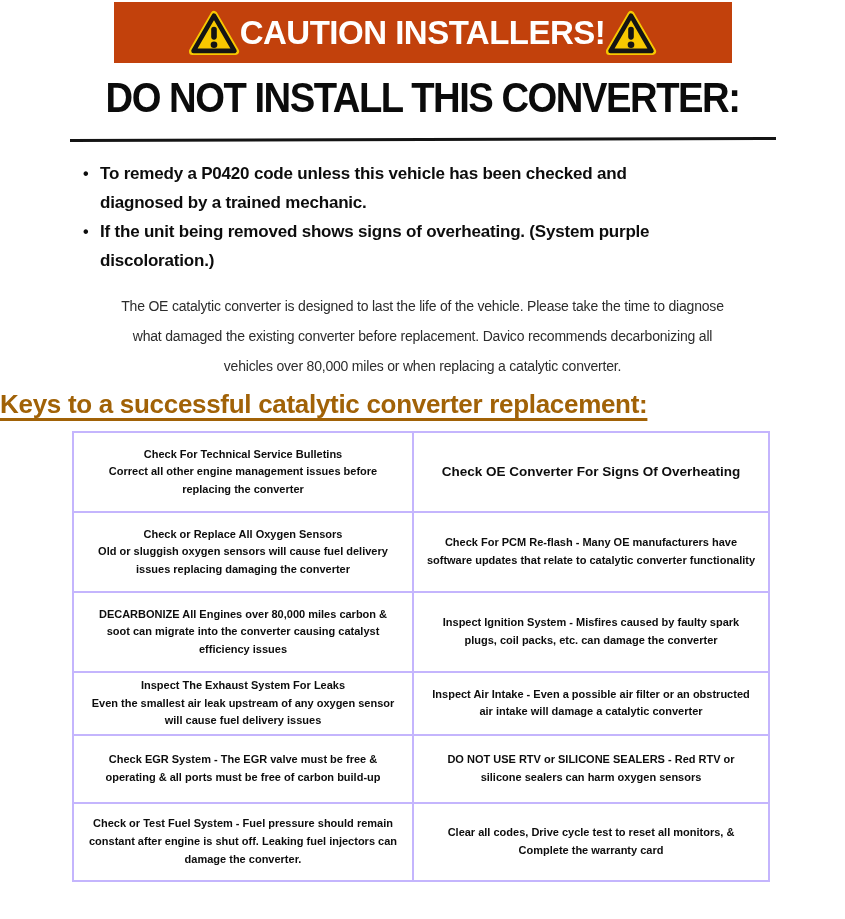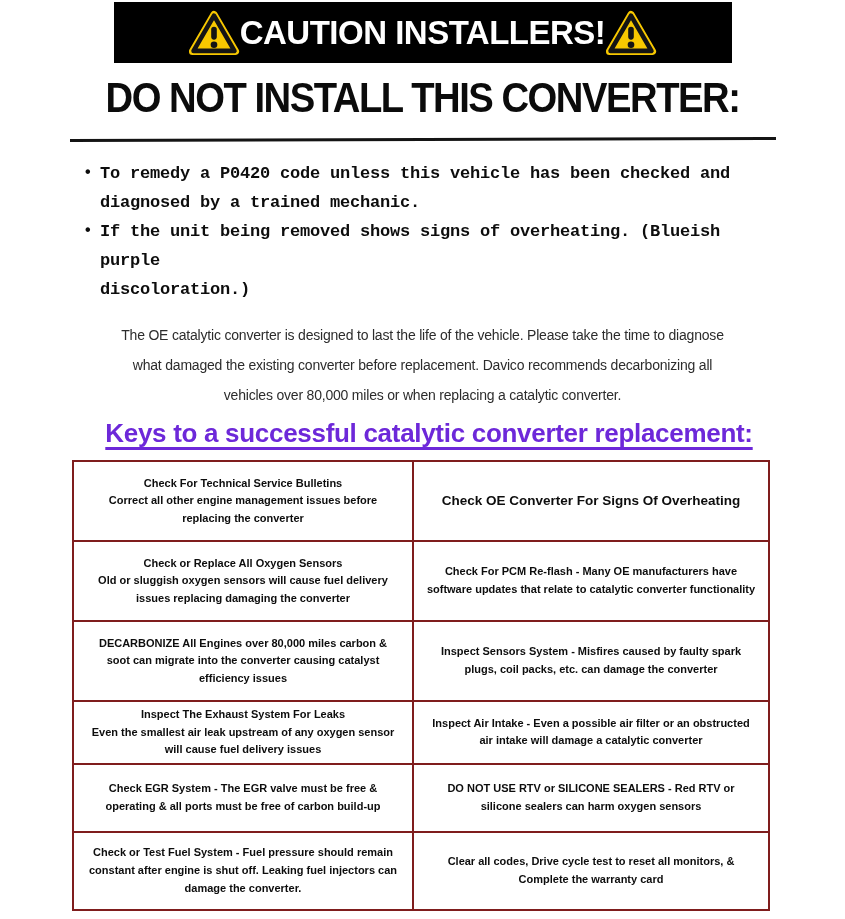--- a/index.html
+++ b/index.html
@@ -11,21 +11,21 @@
     color: #111111;
     overflow: hidden;
   }
   .page { width: 845px; height: 919px; position: relative; }
 
   
   .banner {
     width: 618px;
     height: 61px;
     margin: 2px auto 0;
-    background: #000000;
+    background: #c2410c;
     display: flex;
     align-items: center;
     justify-content: center;
   }
   .banner-title {
     color: #ffffff;
     font-weight: 700;
     font-size: 33px;
     letter-spacing: -0.5px;
     white-space: nowrap;
@@ -52,21 +52,20 @@
     background: #141414;
     margin: 18px auto 0;
     transform: rotate(-0.15deg);
   }
 
   
   .warnings {
     list-style: none;
     margin: 18px 0 0 100px;
     width: 648px;
-    font-family: Liberation Mono, monospace;
   }
   .warnings li {
     position: relative;
     font-weight: 700;
     font-size: 17px;
     line-height: 29px;
     letter-spacing: -0.2px;
     white-space: pre-line;
     color: #0d0d0d;
   }
@@ -87,42 +86,40 @@
     line-height: 30px;
     letter-spacing: -0.2px;
     font-weight: 400;
     color: #2c2c2c;
     white-space: pre-line;
   }
 
   
   .keys-heading {
     margin-top: 6px;
-    text-align: center;
     font-size: 26px;
     line-height: 34px;
     font-weight: 700;
     letter-spacing: -0.3px;
-    color: #6d28d9;
+    color: #a16207;
     text-decoration: underline;
     text-decoration-thickness: 2.5px;
     text-underline-offset: 5px;
-    padding-left: 13px;
   }
 
   
   .tips-table {
     margin: 10px 0 0 72px;
     width: 696px;
     border-collapse: collapse;
     table-layout: fixed;
     border: 2.5px solid #111111;
   }
   .tips-table td {
-    border: 2px solid #7f1d1d;
+    border: 2px solid #c4b5fd;
     vertical-align: middle;
     text-align: center;
     font-weight: 700;
     font-size: 11px;
     line-height: 1.6;
     letter-spacing: 0px;
     color: #0d0d0d;
     white-space: pre-line;
   }
   .tips-table col.c-left  { width: 340px; }
@@ -156,21 +153,21 @@
     </svg>
   </div>
 
   <h1 class="main-heading">DO NOT INSTALL THIS CONVERTER:</h1>
 
   <div class="divider"></div>
 
   <ul class="warnings">
     <li>To remedy a P0420 code unless this vehicle has been checked and
 diagnosed by a trained mechanic.</li>
-    <li>If the unit being removed shows signs of overheating. (Blueish purple
+    <li>If the unit being removed shows signs of overheating. (System purple
 discoloration.)</li>
   </ul>
 
   <p class="intro">The OE catalytic converter is designed to last the life of the vehicle. Please take the time to diagnose
 what damaged the existing converter before replacement. Davico recommends decarbonizing all
 vehicles over 80,000 miles or when replacing a catalytic converter.</p>
 
   <h2 class="keys-heading">Keys to a successful catalytic converter replacement:</h2>
 
   <table class="tips-table">
@@ -184,21 +181,21 @@
 Correct all other engine management issues before replacing the converter</td>
         <td class="cell-right cell-big">Check OE Converter For Signs Of Overheating</td>
       </tr>
       <tr>
         <td class="cell-left">Check or Replace All Oxygen Sensors
 Old or sluggish oxygen sensors will cause fuel delivery issues replacing damaging the converter</td>
         <td class="cell-right">Check For PCM Re-flash - Many OE manufacturers have software updates that relate to catalytic converter functionality</td>
       </tr>
       <tr>
         <td class="cell-left">DECARBONIZE All Engines over 80,000 miles carbon &amp; soot can migrate into the converter causing catalyst efficiency issues</td>
-        <td class="cell-right">Inspect Sensors System - Misfires caused by faulty spark plugs, coil packs, etc. can damage the converter</td>
+        <td class="cell-right">Inspect Ignition System - Misfires caused by faulty spark plugs, coil packs, etc. can damage the converter</td>
       </tr>
       <tr>
         <td class="cell-left">Inspect The Exhaust System For Leaks
 Even the smallest air leak upstream of any oxygen sensor will cause fuel delivery issues</td>
         <td class="cell-right">Inspect Air Intake - Even a possible air filter or an obstructed air intake will damage a catalytic converter</td>
       </tr>
       <tr>
         <td class="cell-left">Check EGR System - The EGR valve must be free &amp; operating &amp; all ports must be free of carbon build-up</td>
         <td class="cell-right">DO NOT USE RTV or SILICONE SEALERS - Red RTV or silicone sealers can harm oxygen sensors</td>
       </tr>

